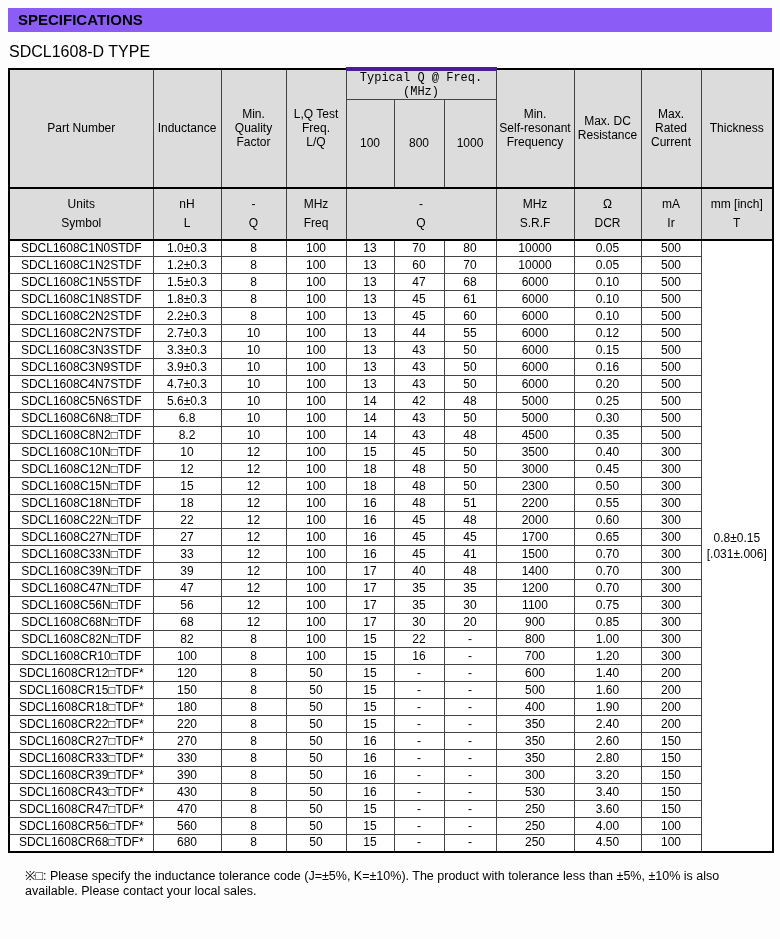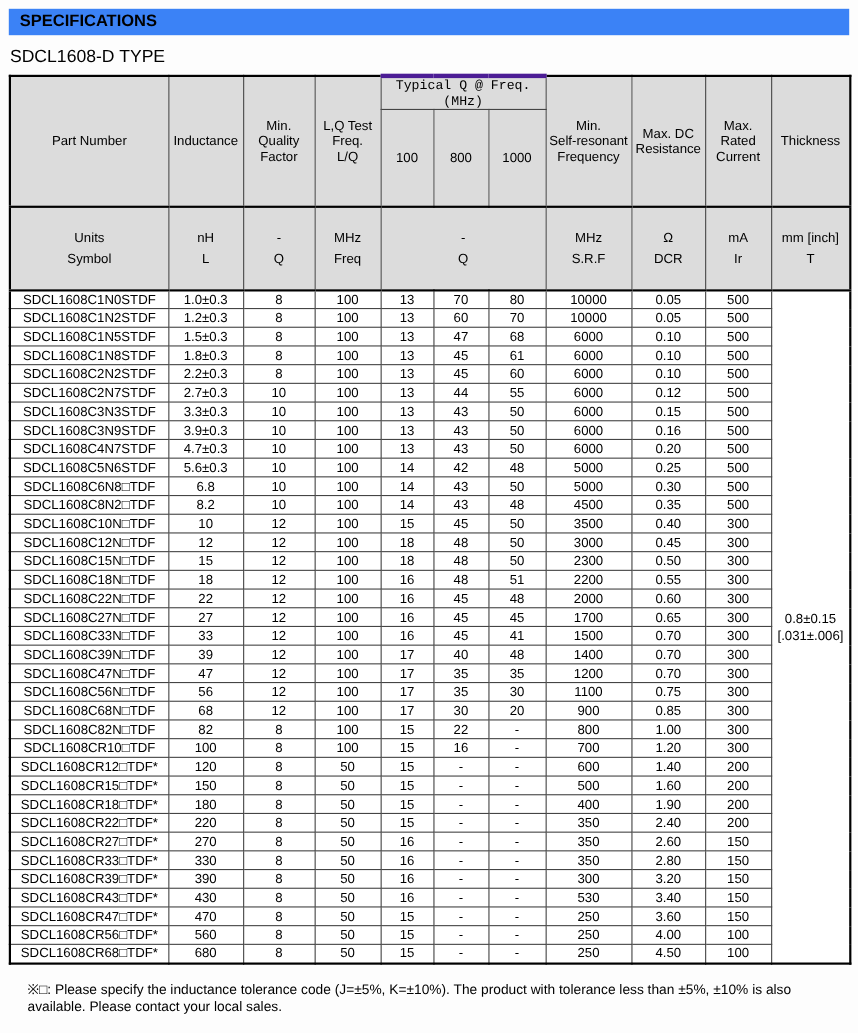--- a/index.html
+++ b/index.html
@@ -5,21 +5,21 @@
   * { box-sizing: border-box; }
   html, body { margin:0; padding:0; }
   body {
     width: 780px; height: 939px;
     background: #fdfdfd;
     font-family: "Liberation Sans", sans-serif;
     color: #000;
   }
   .title-bar {
     margin: 8px 8px 0 8px;
-    background: #3b82f6;
+    background: #8b5cf6;
     padding: 3px 10px 4px 10px;
     font-size: 15px;
     font-weight: bold;
   }
   .subtitle {
     margin: 11px 8px 6px 9px;
     font-size: 16px;
   }
   table {
     border-collapse: collapse;
@@ -47,21 +47,21 @@
     height: 30px;
     font-family: Liberation Mono, monospace;
   }
   .qfreq { height: 88px; }
   .units-row td {
     background: #dcdcdc;
     font-size: 12px;
     height: 40px;
     border-top: 2px solid #000;
     border-bottom: 2px solid #000;
-    padding: 18px 2px;
+    padding: 6px 2px;
   }
   .units-row span { display: block; line-height: 19px; }
   tbody td {
     font-size: 12px;
     height: 17px;
     line-height: 15px;
     background: #fff;
     white-space: nowrap;
   }
   td.thickness-cell {

